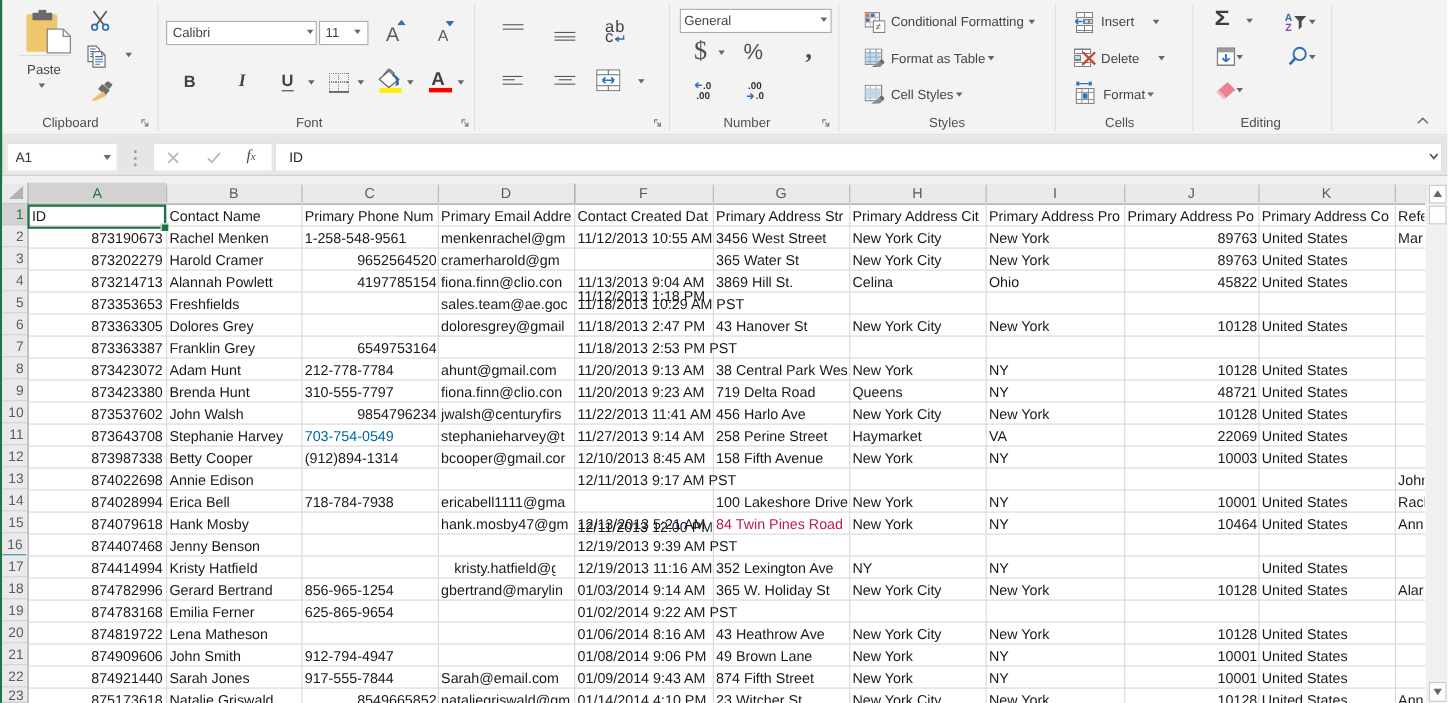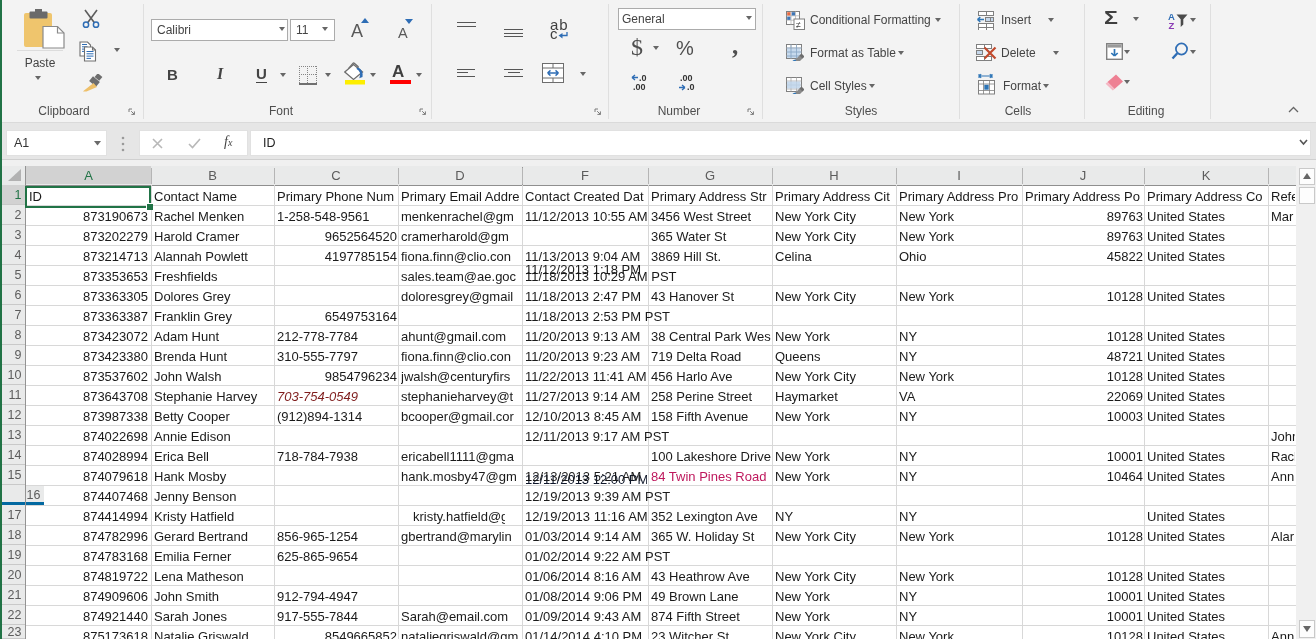--- a/index.html
+++ b/index.html
@@ -349,21 +349,21 @@
 <div class="abs" style="left:2px;top:285px;width:23px;height:20px;background:#e9eaea;border-bottom:1px solid #c9c9c9;font-size:12.5px;color:#5c5c5c;text-align:right;line-height:20px;padding-right:3.5px">6</div>
 <div class="abs" style="left:2px;top:305px;width:23px;height:20px;background:#e9eaea;border-bottom:1px solid #c9c9c9;font-size:12.5px;color:#5c5c5c;text-align:right;line-height:20px;padding-right:3.5px">7</div>
 <div class="abs" style="left:2px;top:325px;width:23px;height:20px;background:#e9eaea;border-bottom:1px solid #c9c9c9;font-size:12.5px;color:#5c5c5c;text-align:right;line-height:20px;padding-right:3.5px">8</div>
 <div class="abs" style="left:2px;top:345px;width:23px;height:20px;background:#e9eaea;border-bottom:1px solid #c9c9c9;font-size:12.5px;color:#5c5c5c;text-align:right;line-height:20px;padding-right:3.5px">9</div>
 <div class="abs" style="left:2px;top:365px;width:23px;height:20px;background:#e9eaea;border-bottom:1px solid #c9c9c9;font-size:12.5px;color:#5c5c5c;text-align:right;line-height:20px;padding-right:3.5px">10</div>
 <div class="abs" style="left:2px;top:385px;width:23px;height:20px;background:#e9eaea;border-bottom:1px solid #c9c9c9;font-size:12.5px;color:#5c5c5c;text-align:right;line-height:20px;padding-right:3.5px">11</div>
 <div class="abs" style="left:2px;top:405px;width:23px;height:20px;background:#e9eaea;border-bottom:1px solid #c9c9c9;font-size:12.5px;color:#5c5c5c;text-align:right;line-height:20px;padding-right:3.5px">12</div>
 <div class="abs" style="left:2px;top:425px;width:23px;height:20px;background:#e9eaea;border-bottom:1px solid #c9c9c9;font-size:12.5px;color:#5c5c5c;text-align:right;line-height:20px;padding-right:3.5px">13</div>
 <div class="abs" style="left:2px;top:445px;width:23px;height:20px;background:#e9eaea;border-bottom:1px solid #c9c9c9;font-size:12.5px;color:#5c5c5c;text-align:right;line-height:20px;padding-right:3.5px">14</div>
 <div class="abs" style="left:2px;top:465px;width:23px;height:20px;background:#e9eaea;border-bottom:1px solid #c9c9c9;font-size:12.5px;color:#5c5c5c;text-align:right;line-height:20px;padding-right:3.5px">15</div>
-<div class="abs" style="left:2px;top:485px;width:42px;height:20px;background:#e9eaea;border-bottom:3px solid #0369a1;font-size:12.5px;color:#5c5c5c;text-align:right;line-height:20px;padding-right:3.5px">16</div>
+<div class="abs" style="left:2px;top:485px;width:22px;height:20px;background:#e9eaea;border-bottom:1px solid #0369a1;font-size:12.5px;color:#5c5c5c;text-align:right;line-height:20px;padding-right:3.5px">16</div>
 <div class="abs" style="left:2px;top:505px;width:23px;height:20px;background:#e9eaea;border-bottom:1px solid #c9c9c9;font-size:12.5px;color:#5c5c5c;text-align:right;line-height:20px;padding-right:3.5px">17</div>
 <div class="abs" style="left:2px;top:525px;width:23px;height:20px;background:#e9eaea;border-bottom:1px solid #c9c9c9;font-size:12.5px;color:#5c5c5c;text-align:right;line-height:20px;padding-right:3.5px">18</div>
 <div class="abs" style="left:2px;top:545px;width:23px;height:20px;background:#e9eaea;border-bottom:1px solid #c9c9c9;font-size:12.5px;color:#5c5c5c;text-align:right;line-height:20px;padding-right:3.5px">19</div>
 <div class="abs" style="left:2px;top:565px;width:23px;height:20px;background:#e9eaea;border-bottom:1px solid #c9c9c9;font-size:12.5px;color:#5c5c5c;text-align:right;line-height:20px;padding-right:3.5px">20</div>
 <div class="abs" style="left:2px;top:585px;width:23px;height:20px;background:#e9eaea;border-bottom:1px solid #c9c9c9;font-size:12.5px;color:#5c5c5c;text-align:right;line-height:20px;padding-right:3.5px">21</div>
 <div class="abs" style="left:2px;top:605px;width:23px;height:20px;background:#e9eaea;border-bottom:1px solid #c9c9c9;font-size:12.5px;color:#5c5c5c;text-align:right;line-height:20px;padding-right:3.5px">22</div>
 <div class="abs" style="left:2px;top:625px;width:23px;height:14px;background:#e9eaea;border-bottom:1px solid #c9c9c9;font-size:12.5px;color:#5c5c5c;text-align:right;line-height:14px;padding-right:3.5px">23</div>
 <div class="abs" style="left:25px;top:185px;width:1px;height:454px;background:#949494"></div>
 <div class="vl" style="left:151px;top:185px;height:454px"></div>
 <div class="vl" style="left:274px;top:185px;height:454px"></div>
@@ -481,21 +481,21 @@
 <div class="txt" style="left:277px;top:370px;width:120px;height:15px;font-size:13px;line-height:13px;color:#1a1a1a;text-align:right;">9854796234</div>
 <div class="txt" style="left:401px;top:370px;width:120px;height:15px;font-size:13px;line-height:13px;color:#1a1a1a;">jwalsh@centuryfirs</div>
 <div class="txt" style="left:525px;top:370px;width:122px;height:15px;font-size:13px;line-height:13px;color:#1a1a1a;">11/22/2013 11:41 AM</div>
 <div class="txt" style="left:651px;top:370px;width:120px;height:15px;font-size:13px;line-height:13px;color:#1a1a1a;">456 Harlo Ave</div>
 <div class="txt" style="left:775px;top:370px;width:120px;height:15px;font-size:13px;line-height:13px;color:#1a1a1a;">New York City</div>
 <div class="txt" style="left:899px;top:370px;width:122px;height:15px;font-size:13px;line-height:13px;color:#1a1a1a;">New York</div>
 <div class="txt" style="left:1025px;top:370px;width:118px;height:15px;font-size:13px;line-height:13px;color:#1a1a1a;text-align:right;">10128</div>
 <div class="txt" style="left:1147px;top:370px;width:120px;height:15px;font-size:13px;line-height:13px;color:#1a1a1a;">United States</div>
 <div class="txt" style="left:29px;top:390px;width:119px;height:15px;font-size:13px;line-height:13px;color:#1a1a1a;text-align:right;">873643708</div>
 <div class="txt" style="left:154px;top:390px;width:119px;height:15px;font-size:13px;line-height:13px;color:#1a1a1a;">Stephanie Harvey</div>
-<div class="txt" style="left:277px;top:390px;width:120px;height:15px;font-size:13px;line-height:13px;color:#7f1d1d;font-style:italic;">703-754-0549</div>
+<div class="txt" style="left:277px;top:390px;width:120px;height:15px;font-size:13px;line-height:13px;color:#0369a1;">703-754-0549</div>
 <div class="txt" style="left:401px;top:390px;width:120px;height:15px;font-size:13px;line-height:13px;color:#1a1a1a;">stephanieharvey@t</div>
 <div class="txt" style="left:525px;top:390px;width:122px;height:15px;font-size:13px;line-height:13px;color:#1a1a1a;">11/27/2013 9:14 AM</div>
 <div class="txt" style="left:651px;top:390px;width:120px;height:15px;font-size:13px;line-height:13px;color:#1a1a1a;">258 Perine Street</div>
 <div class="txt" style="left:775px;top:390px;width:120px;height:15px;font-size:13px;line-height:13px;color:#1a1a1a;">Haymarket</div>
 <div class="txt" style="left:899px;top:390px;width:122px;height:15px;font-size:13px;line-height:13px;color:#1a1a1a;">VA</div>
 <div class="txt" style="left:1025px;top:390px;width:118px;height:15px;font-size:13px;line-height:13px;color:#1a1a1a;text-align:right;">22069</div>
 <div class="txt" style="left:1147px;top:390px;width:120px;height:15px;font-size:13px;line-height:13px;color:#1a1a1a;">United States</div>
 <div class="txt" style="left:29px;top:410px;width:119px;height:15px;font-size:13px;line-height:13px;color:#1a1a1a;text-align:right;">873987338</div>
 <div class="txt" style="left:154px;top:410px;width:119px;height:15px;font-size:13px;line-height:13px;color:#1a1a1a;">Betty Cooper</div>
 <div class="txt" style="left:277px;top:410px;width:120px;height:15px;font-size:13px;line-height:13px;color:#1a1a1a;">(912)894-1314</div>

